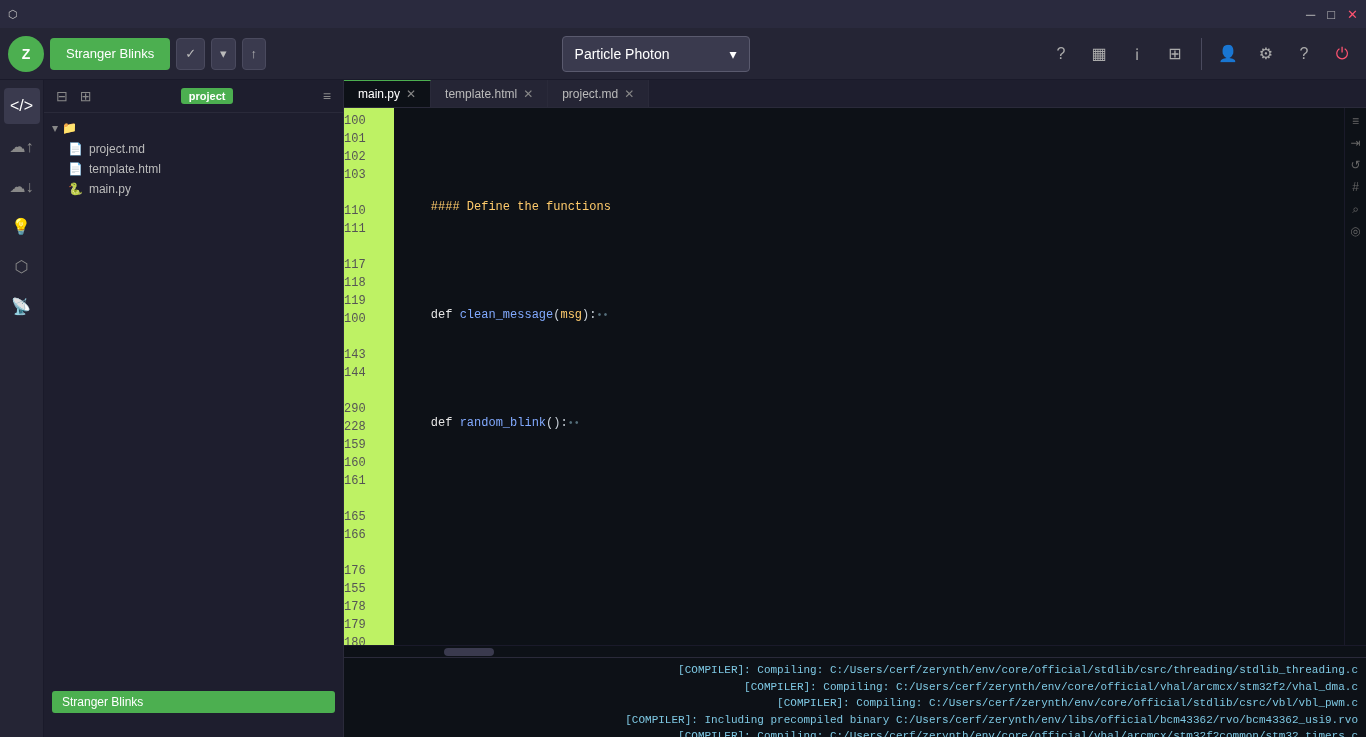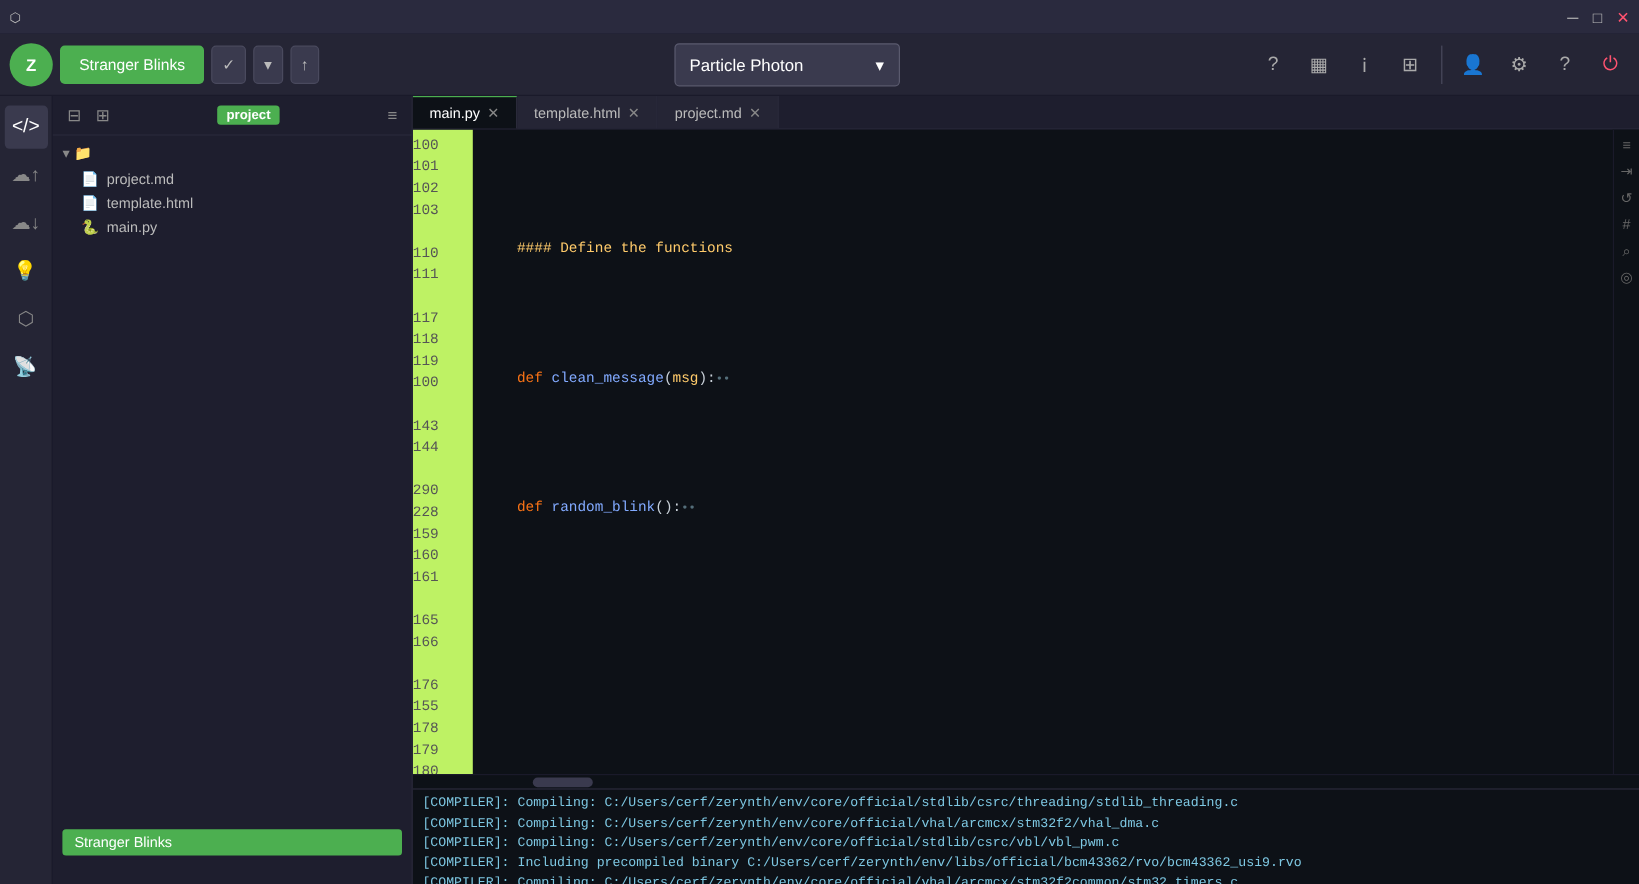--- a/index.html
+++ b/index.html
@@ -259,40 +259,40 @@
       background: transparent;
       border: none;
       color: #666;
       cursor: pointer;
       font-size: 12px;
       width: 18px; height: 18px;
       display: flex; align-items: center; justify-content: center;
     }
 
     
-    .kw { color: #f97316; } 
+    .kw { color: #e5e5e5; } 
     .fn { color: #82aaff; } 
     .cm { color: #546e7a; } 
     .arg { color: #ffcb6b; } 
     .dots { color: #546e7a; font-size: 10px; }
     .hash-head { color: #ffcb6b; }
 
     
     #console {
       height: 80px;
       background: #0d1117;
       border-top: 1px solid #2a2a3a;
       overflow: hidden;
       padding: 4px 8px;
       font-family: 'Consolas', 'Courier New', monospace;
       font-size: 11px;
       color: #aaa;
       flex-shrink: 0;
     }
-    .console-line { line-height: 1.5; white-space: nowrap; overflow: hidden; color: #7ec8e3; }
+    .console-line { line-height: 1.5; white-space: nowrap; overflow: hidden; color: #7ec8e3; text-align: right; }
   </style>
 </head>
 <body>
 
 <div id="titlebar">
   <div id="titlebar-left">
     <span style="font-size:11px;">⬡</span>
     <span style="font-size:11px;margin-top:41px;">Zerynth Studio</span>
   </div>
   <div id="titlebar-right">

